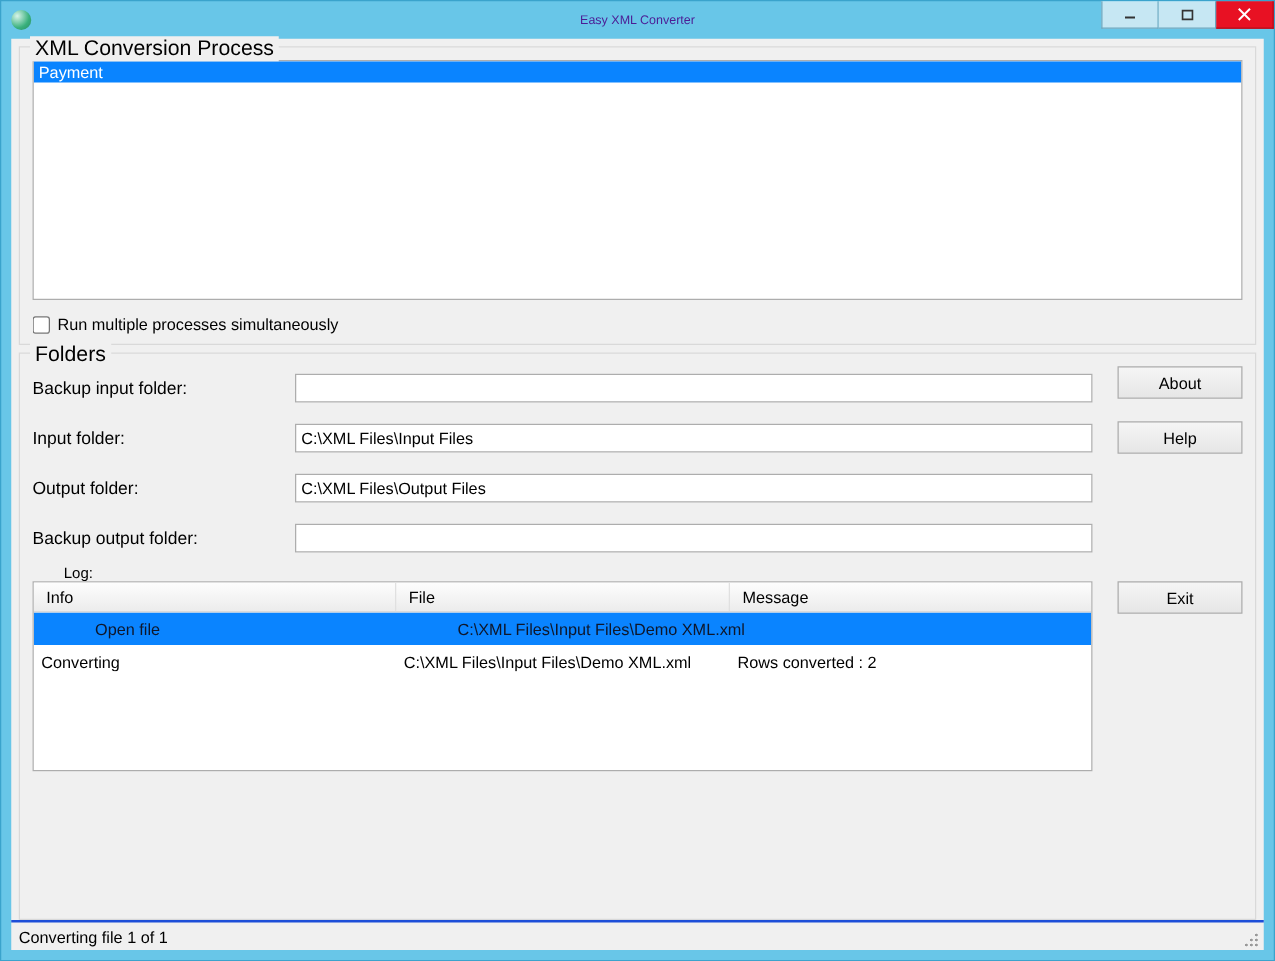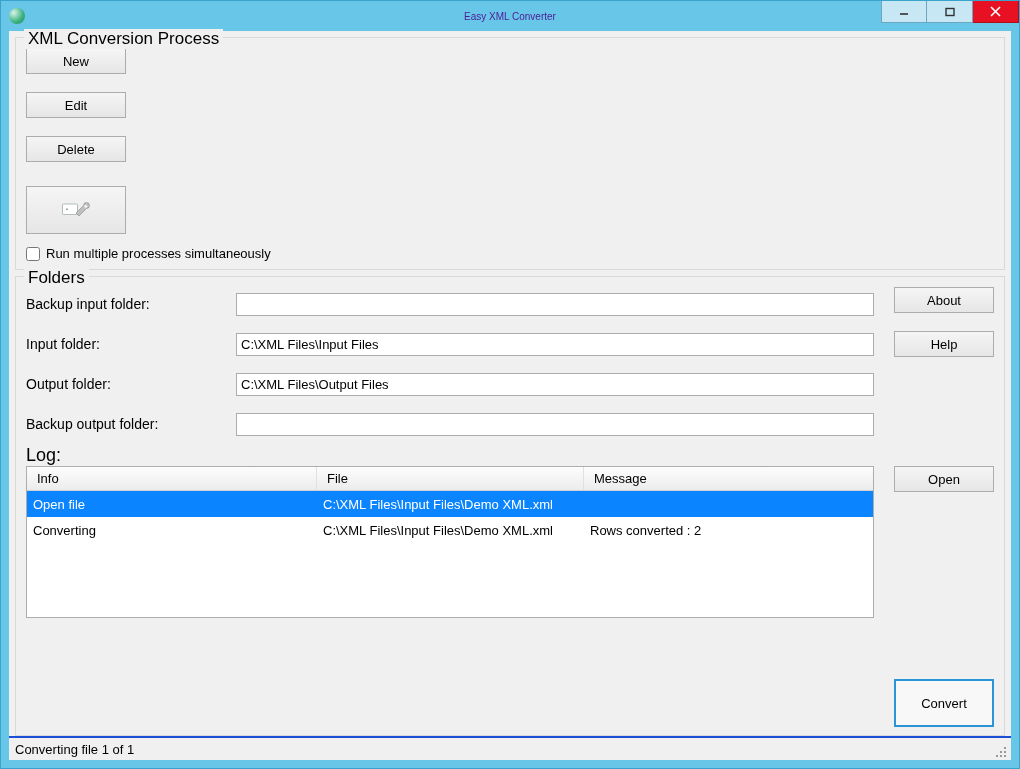--- a/index.html
+++ b/index.html
@@ -164,21 +164,22 @@
     font-size: 13px;
   }
   .folders-right {
     width: 100px;
     display: flex;
     flex-direction: column;
     gap: 18px;
   }
   .log-label {
     margin-top: 4px;
-    font-size: 18px;
+    font-size: 12px;
+    margin-left: 25px;
   }
   .log-area-row { display:flex; gap:20px; }
   .log-table-wrap {
     flex:1;
     border: 1px solid #adadad;
     background:#fff;
     height: 152px;
     overflow:hidden;
     display:flex;flex-direction:column;
   }
@@ -199,21 +200,21 @@
   .log-col.c1 { width: 290px; }
   .log-col.c2 { width: 267px; }
   .log-col.c3 { flex:1; border-right:none; }
   .log-rows { flex:1; overflow:auto; }
   .log-row {
     display:flex;
     height: 26px;
     align-items:center;
     font-size: 13px;
   }
-  .log-row.selected { background:#0a84ff; color:#ffffff; }
+  .log-row.selected { background:#0a84ff; color:#0f172a;padding-left:43px; }
   .log-row .cell { padding: 0 6px; overflow:hidden; white-space:nowrap; }
   .log-row .c1 { width: 290px; }
   .log-row .c2 { width: 267px; }
   .log-row .c3 { flex:1; }
   .log-right {
     width: 100px;
     display:flex;flex-direction:column;
     justify-content: space-between;
   }
   .convert-btn {
@@ -270,33 +271,23 @@
       </div>
     </div>
   </div>
 
   <div class="client">
 
     <div class="groupbox">
       <div class="groupbox-title">XML Conversion Process</div>
 
       <div class="process-row">
-        <div class="btn-col">
-          <button class="std">New</button>
-          <button class="std">Edit</button>
-          <button class="std">Delete</button>
-          <button class="icon-btn">
-            <svg class="wrench-svg" viewBox="0 0 40 28">
-              <rect x="2" y="6" width="20" height="14" rx="1" fill="#fff" stroke="#9aa" stroke-width="1"></rect>
-              <circle cx="8" cy="13" r="1.4" fill="#9aa"></circle>
-              <path d="M20 18 L30 8 A4 4 0 1 1 34 12 L24 22 Z" fill="#bfbfbf" stroke="#8a8a8a" stroke-width="0.8"></path>
-              <circle cx="33" cy="9" r="2" fill="#f0f0f0"></circle>
-            </svg>
-          </button>
-        </div>
+        <div class="process-list" id="process-list">
+            <div class="process-item selected">Payment</div>
+          </div>
       </div>
 
       <div class="chk-row">
         <input type="checkbox" id="runmulti" style="">
         <label for="runmulti">Run multiple processes simultaneously</label>
       </div>
     </div>
 
     <div class="groupbox" style="flex:1; display:flex; flex-direction:column;">
       <div class="groupbox-title">Folders</div>
@@ -342,22 +333,21 @@
                 <div class="cell c3"></div>
               </div>
               <div class="log-row">
                 <div class="cell c1">Converting</div>
                 <div class="cell c2">C:\XML Files\Input Files\Demo XML.xml</div>
                 <div class="cell c3">Rows converted : 2</div>
               </div>
             </div>
         </div>
         <div class="log-right">
-          <button class="std">Open</button>
-          <button class="convert-btn">Convert</button>
+          <button class="std">Exit</button>
         </div>
       </div>
     </div>
 
     <div class="statusbar">
       <span>Converting file 1 of 1</span>
       <div class="gripper"></div>
     </div>
 
   </div>

